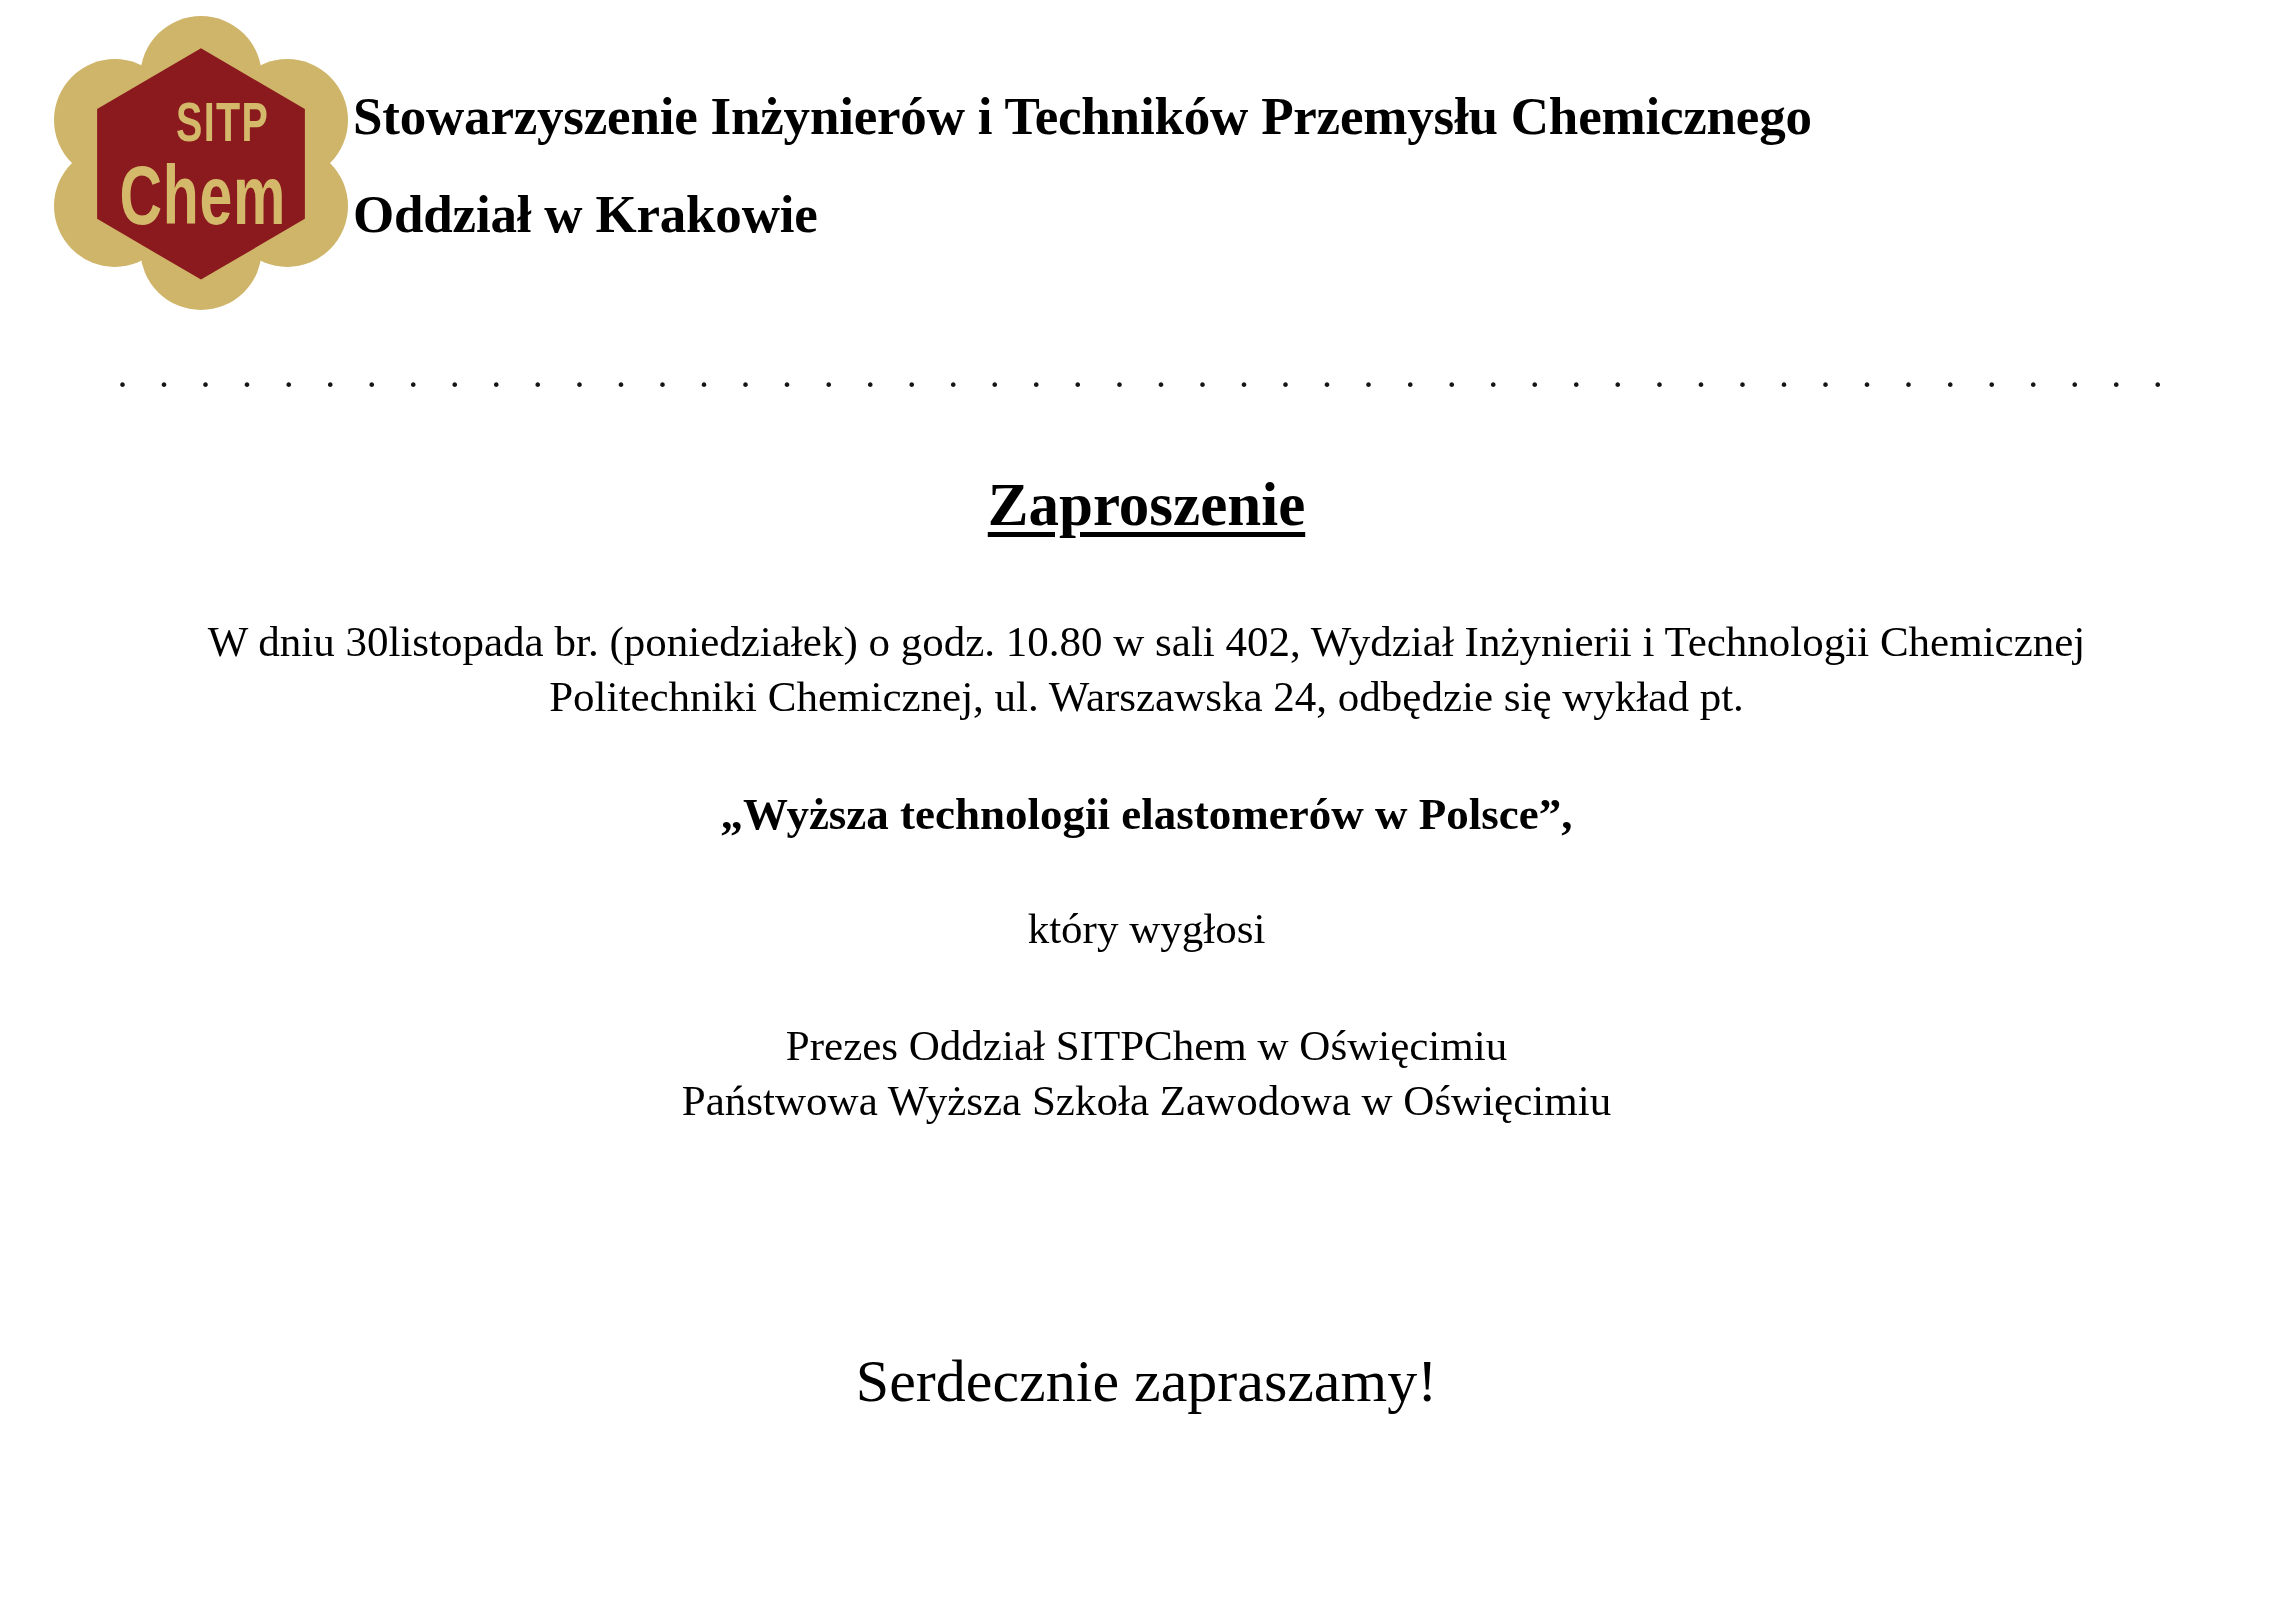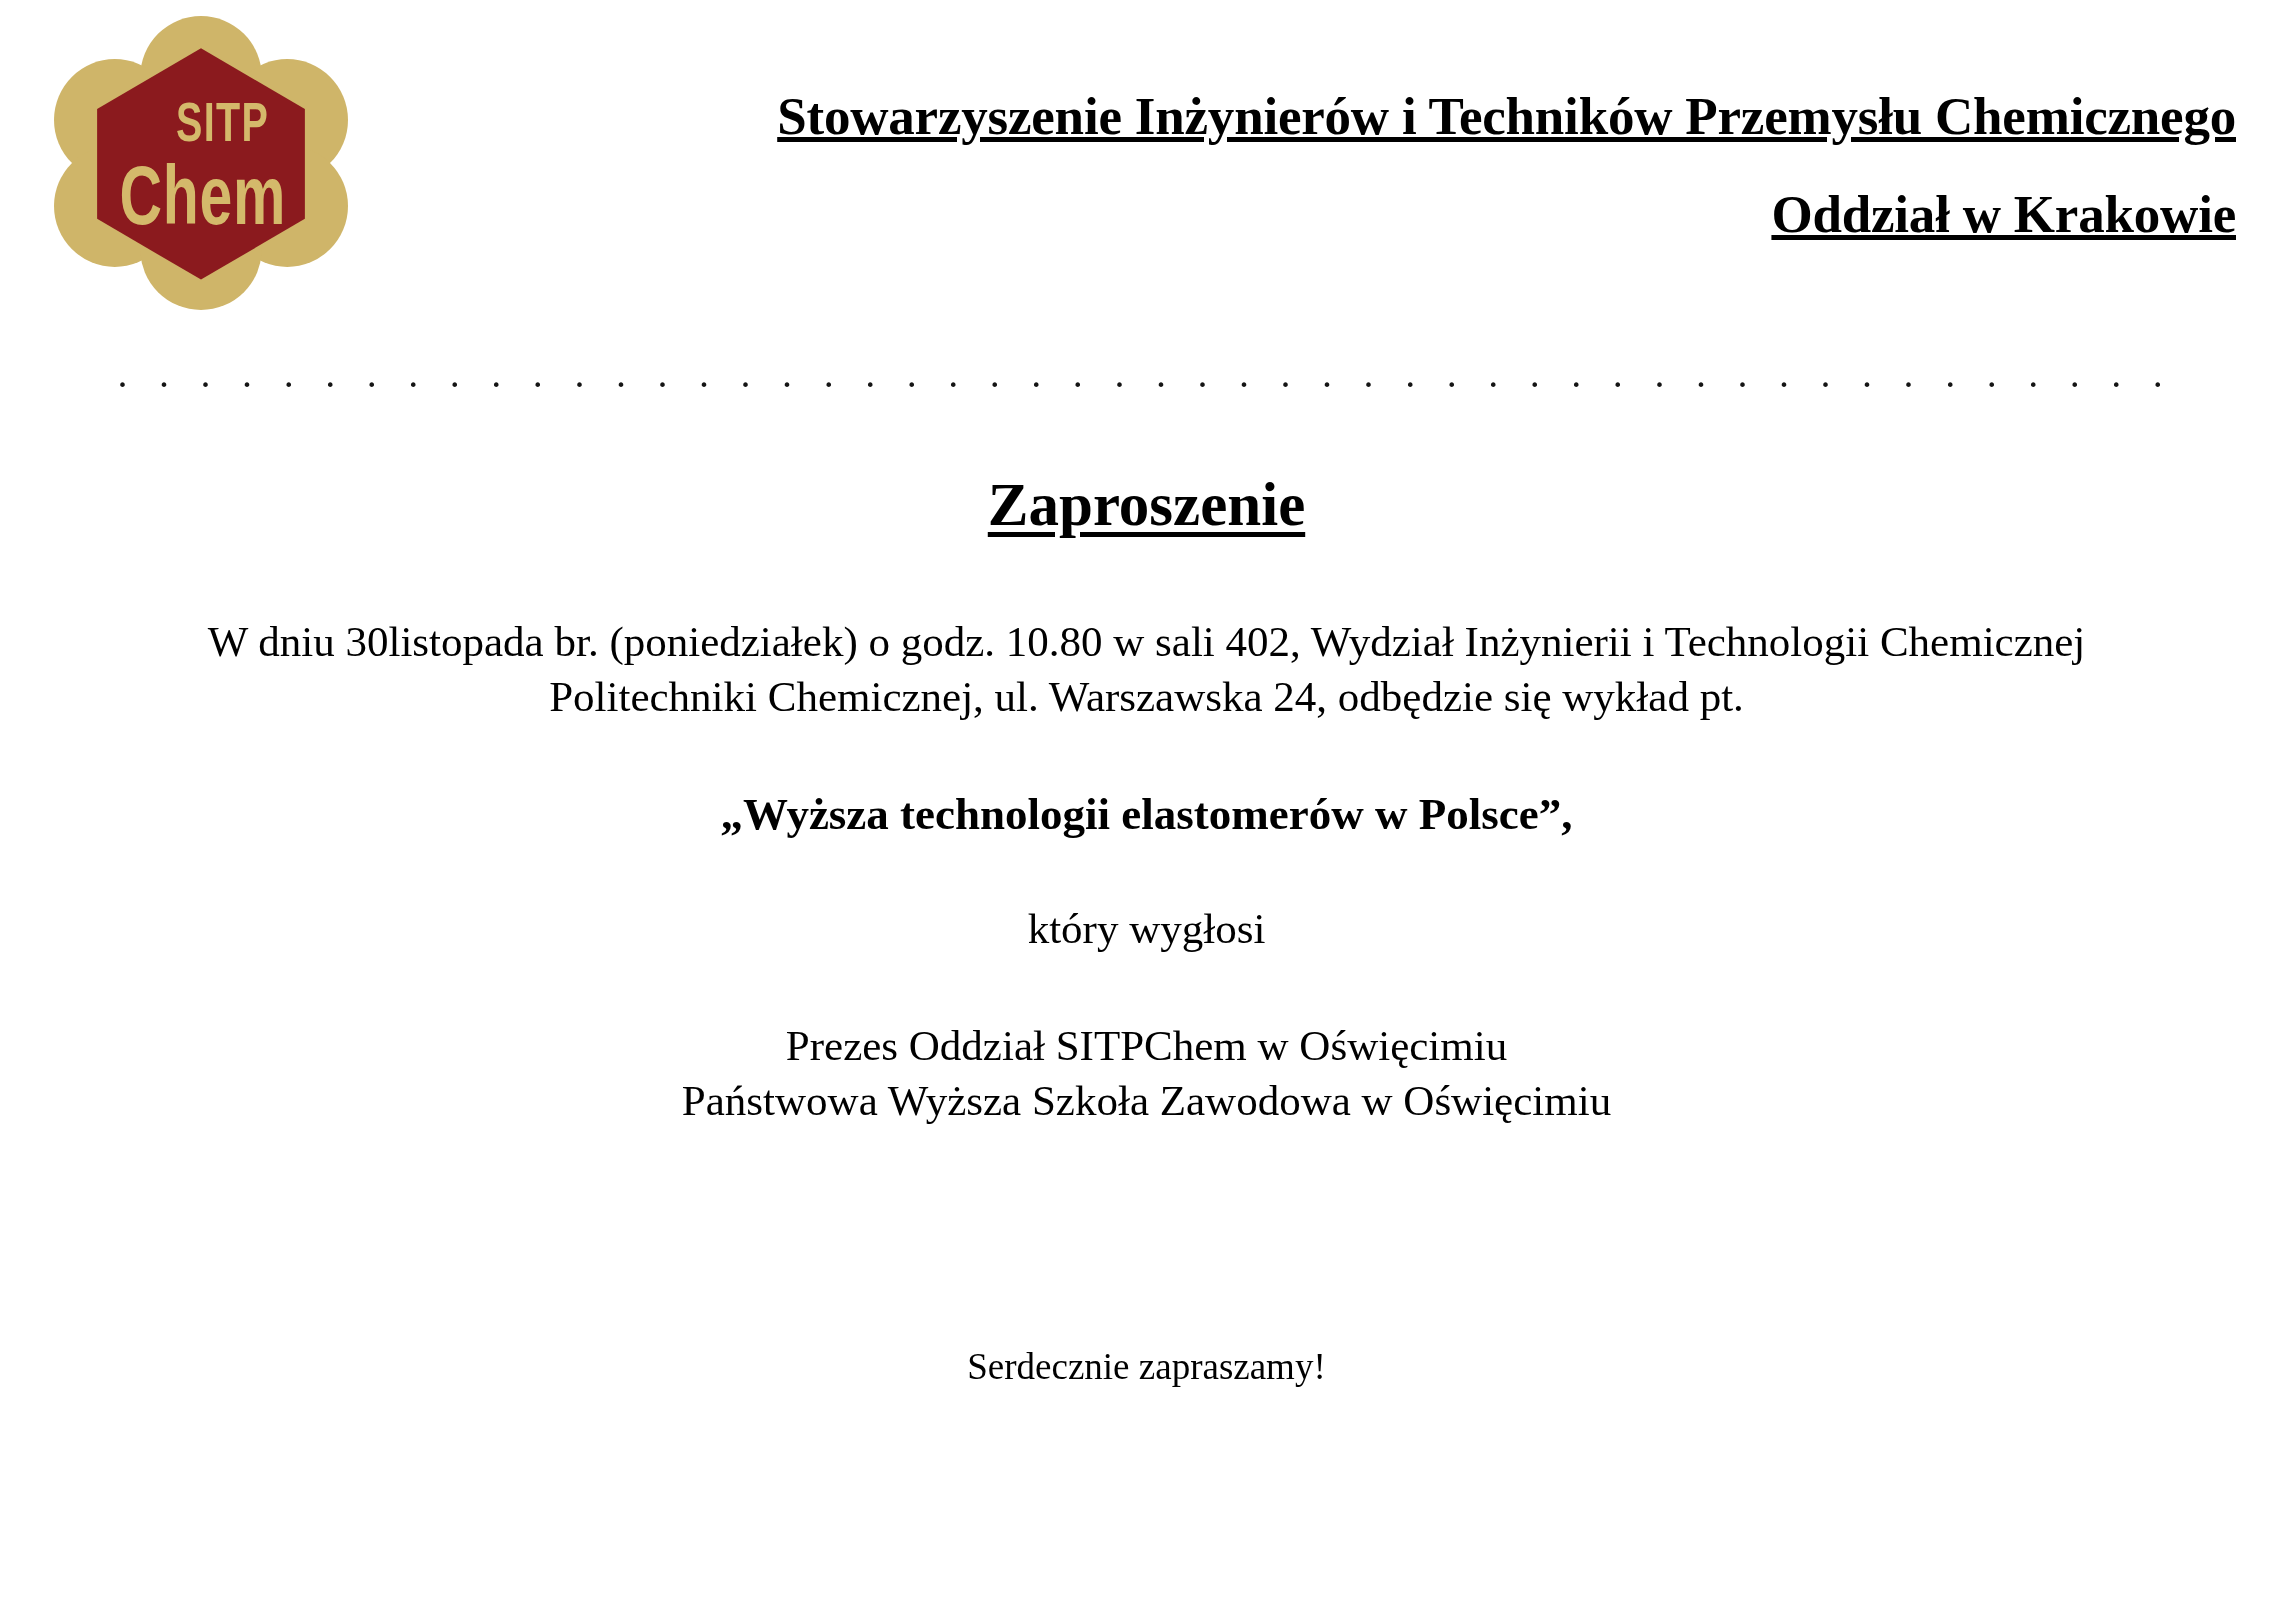--- a/index.html
+++ b/index.html
@@ -28,25 +28,24 @@
   .logo {
     position: absolute;
     left: 54px;
     top: 16px;
     width: 294px;
     height: 294px;
   }
 
   .header-titles {
     position: absolute;
-    left: 335px;
+    left: 353px;
     top: 90px;
     width: 1901px;
-    text-align: right;
-    text-decoration: underline;
+    text-align: left;
   }
 
   .header-line {
     font-weight: bold;
     font-size: 53px;
     line-height: 1.0;
     letter-spacing: -0.2px;
     white-space: nowrap;
   }
   .header-line.second {
@@ -128,21 +127,21 @@
     margin: 0;
   }
 
   .speaker-aff {
     font-size: 43px;
     line-height: 1.28;
     margin: 0;
   }
 
   .closing {
-    font-size: 37px;
+    font-size: 60px;
     line-height: 1.25;
     margin: 0;
   }
 </style>
 </head>
 <body>
 
 <div class="header">
 
   <div class="logo">

